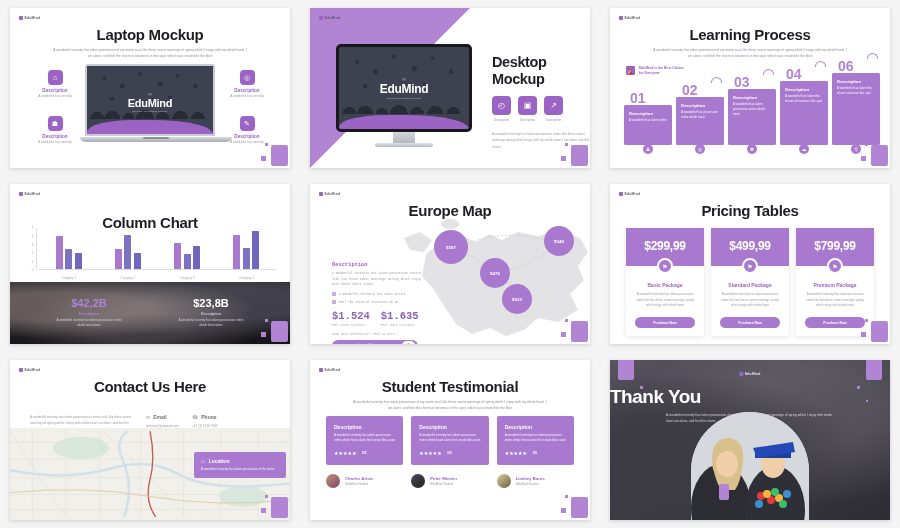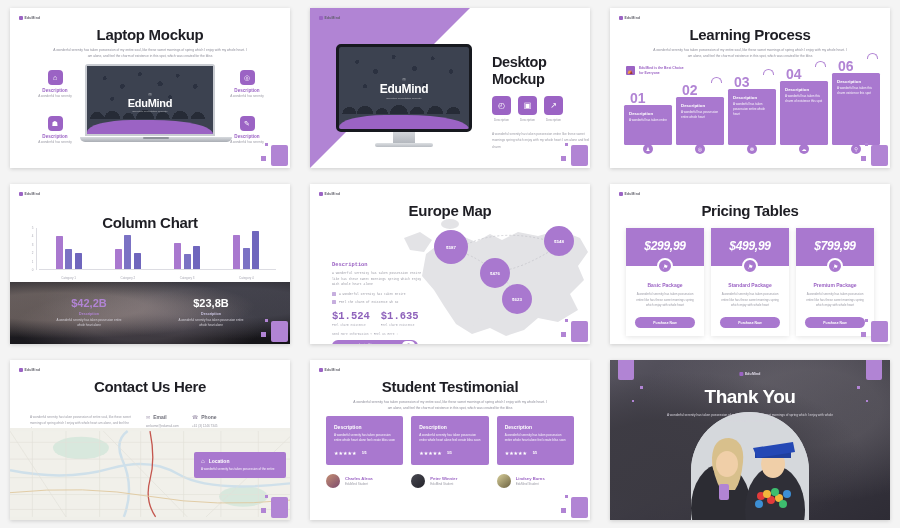--- a/index.html
+++ b/index.html
@@ -135,21 +135,21 @@
   .eu-note{font-size:2.9px;color:#a9a9b4;margin-top:6px;}
   .eu-search{margin-top:4px;width:86px;height:12px;border-radius:7px;background:#a978cf;display:flex;align-items:center;padding:0 3px 0 8px;}
   .eu-search .ph{flex:1;font-size:3px;color:#f1e9f8;}
   .eu-search .sb{width:13px;height:9px;border-radius:5px;background:#fff;display:flex;align-items:center;justify-content:center;color:#9b63c4;font-size:5px;}
   .eu-map{position:absolute;right:-4px;top:26px;width:196px;height:146px;}
   .eu-map svg{width:100%;height:100%;}
   .bub{position:absolute;border-radius:50%;background:#a978cf;color:#fff;display:flex;align-items:center;justify-content:center;font-size:4.4px;font-weight:700;}
   
   .cards{position:absolute;left:16px;right:16px;top:44px;display:flex;gap:7px;}
   .card{flex:1;background:#fff;box-shadow:0 1px 5px rgba(0,0,0,.11);padding-bottom:8px;}
-  .card .hd{background:#a978cf;padding:11px 4px 13px;text-align:center;position:relative;font-style:italic;}
+  .card .hd{background:#a978cf;padding:11px 4px 13px;text-align:center;position:relative;}
   .card .pr{font-size:12px;font-weight:700;color:#fff;letter-spacing:-.3px;}
   .card .badge{position:absolute;left:50%;bottom:-8px;transform:translateX(-50%);width:16px;height:16px;border-radius:50%;background:#a978cf;border:2px solid #fff;display:flex;align-items:center;justify-content:center;color:#fff;font-size:6px;}
   .card .pn{font-size:5px;font-weight:700;color:#9b63c4;text-align:center;margin-top:16px;}
   .card .pd{font-size:3px;color:#9b9ba5;line-height:1.9;text-align:center;margin:4px 8px 0;}
   .card .btn{display:block;margin:8px auto 0;width:60px;height:11px;border-radius:6px;background:#a978cf;color:#fff;font-size:3.4px;font-weight:700;display:flex;align-items:center;justify-content:center;border:none;}
   
   .tcards{position:absolute;left:16px;right:16px;top:56px;display:flex;gap:8px;}
   .tcard{flex:1;background:#a978cf;border-radius:2px;padding:8px 8px 9px;color:#fff;}
   .tcard .tt{font-size:5px;font-weight:700;}
   .tcard .td{font-size:3px;line-height:1.8;margin-top:3px;opacity:.93;}
@@ -173,21 +173,21 @@
   .loc .lh{display:flex;align-items:center;gap:4px;}
   .loc .lh .ic{font-size:6px;}
   .loc .lh .t{font-size:5px;font-weight:700;}
   .loc .ld{font-size:3px;line-height:1.8;margin-top:3px;opacity:.92;}
   
   .ty{position:absolute;inset:0;background:linear-gradient(150deg,#585560,#3a3842 55%,#2e2c35);overflow:hidden;}
   .ty .blur{position:absolute;inset:0;
     background:
       radial-gradient(ellipse at 22% 62%, rgba(60,58,66,.9) 28%, transparent 62%),
       radial-gradient(ellipse at 72% 30%, rgba(150,145,150,.3) 24%, transparent 60%);}
-  .ty .ct{position:absolute;left:0;right:0;top:26px;text-align:center;z-index:4;}
+  .ty .ct{position:absolute;left:0;right:0;top:26px;z-index:4;}
   .ty .tt{font-size:19px;font-weight:700;color:#fff;letter-spacing:-.5px;}
   .ty .ts{font-size:3.2px;color:#d8d5de;line-height:1.9;margin:4px auto 0;max-width:168px;}
   .ty .arch{position:absolute;left:50%;transform:translateX(-50%);bottom:0;width:118px;height:108px;border-radius:59px 59px 0 0;overflow:hidden;background:#cfd3d8;}
   .ty .corner{position:absolute;top:0;width:16px;height:20px;background:#b184d4;border-radius:0 0 2px 2px;}
   .ty .corner.l{left:8px;} .ty .corner.r{right:8px;}
   .ty .dotd{position:absolute;width:3px;height:3px;background:#b184d4;}
 </style>
 </head>
 <body>
 

